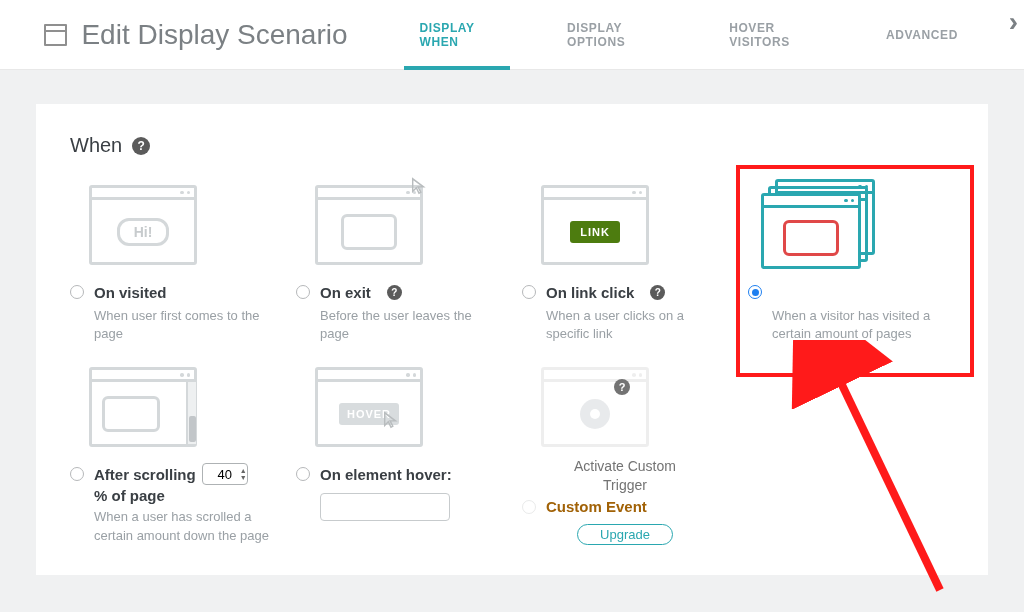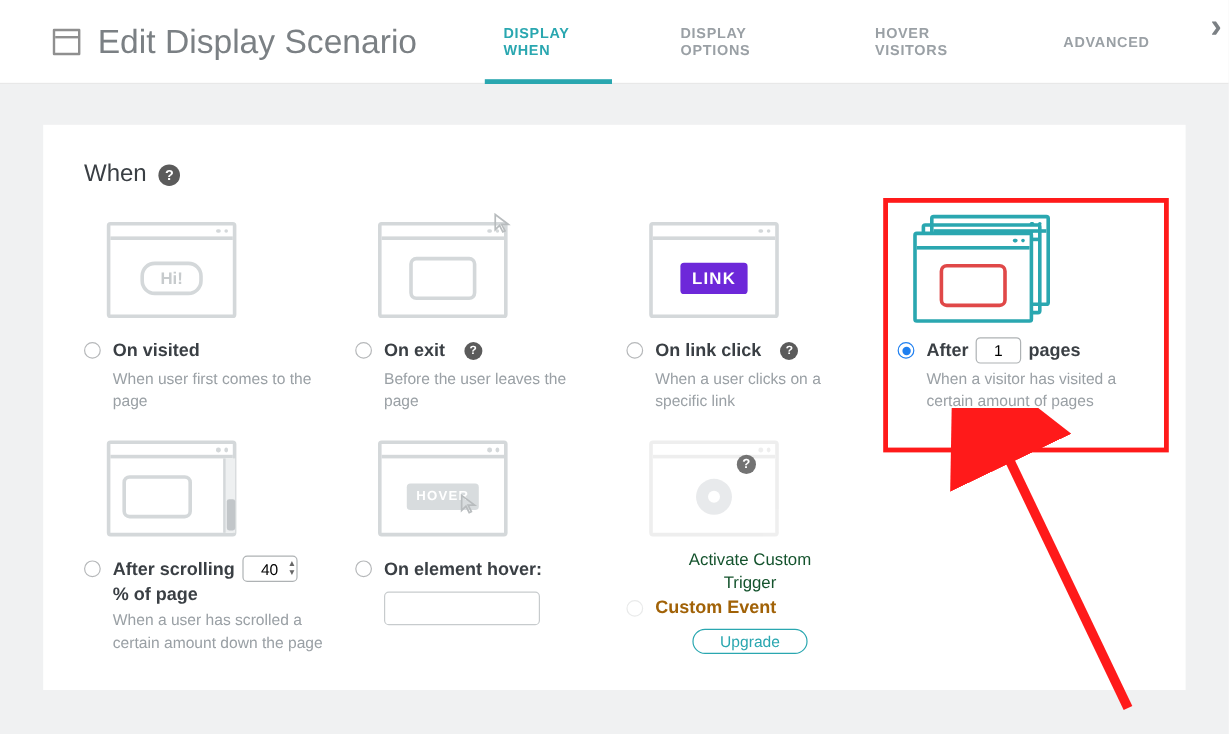--- a/index.html
+++ b/index.html
@@ -160,23 +160,23 @@
       font-size: 14px;
     }
     .rect-box {
       border: 3px solid #d4d8da;
       width: 56px;
       height: 36px;
       border-radius: 6px;
     }
     .rect-box.red { border-color: #e04848; }
     .link-box {
-      background: #6d28d9;
+      background: #4d7c0f;
       color: #fff;
-      font-size: 14px;
+      font-size: 11px;
       font-weight: 700;
       letter-spacing: 1px;
       padding: 5px 10px;
       border-radius: 3px;
     }
     .hover-box {
       background: #d8dcde;
       color: #fff;
       font-size: 11px;
       font-weight: 700;
@@ -298,21 +298,21 @@
       content: "";
       width: 10px;
       height: 10px;
       border-radius: 50%;
       background: #fff;
       position: absolute;
       top: 10px; left: 10px;
     }
     .custom-trigger {
       text-align: center;
-      color: #14532d;
+      color: #737373;
       font-size: 14px;
       font-weight: 500;
       line-height: 1.3;
       margin-top: -6px;
     }
     .upgrade-btn {
       display: inline-block;
       border: 1.5px solid #2aa7b0;
       color: #2aa7b0;
       border-radius: 12px;
@@ -441,25 +441,20 @@
                 <span class="dot"></span>
               </div>
             <div class="inner-area">
                 <div class="rect-box red"></div>
               </div>
           </div>
         </div>
       </div>
       <div class="radio-row">
         <span class="radio-circle selected"></span>
-        <span class="opt-title">
-          <span>After</span>
-          <input class="num-input" style="width: 38px;" value="1">
-          <span>pages</span>
-        </span>
       </div>
       <div class="opt-desc">When a visitor has visited a certain amount of pages</div>
     </div>
 
     <div class="card">
       <div class="diagram">
         <div class="browser-frame scroll-frame">
           <div class="topbar">
               <span class="dot"></span>
               <span class="dot"></span>

